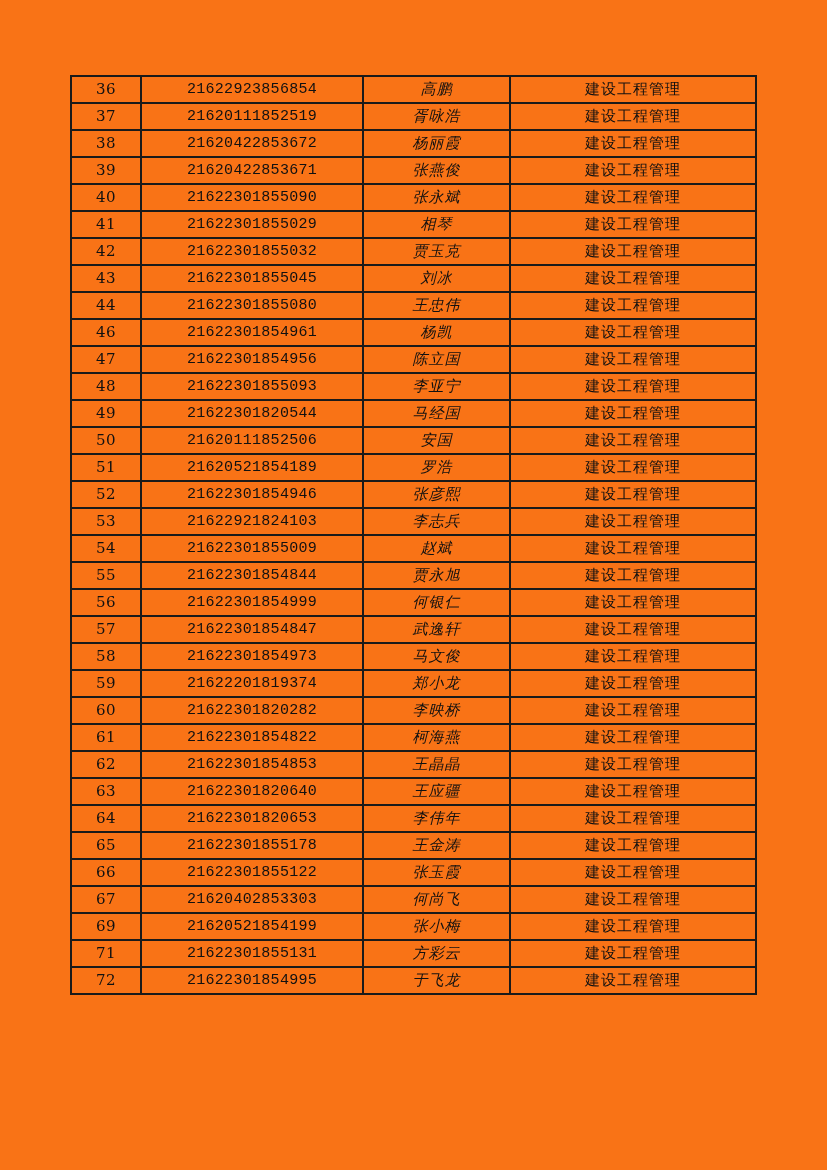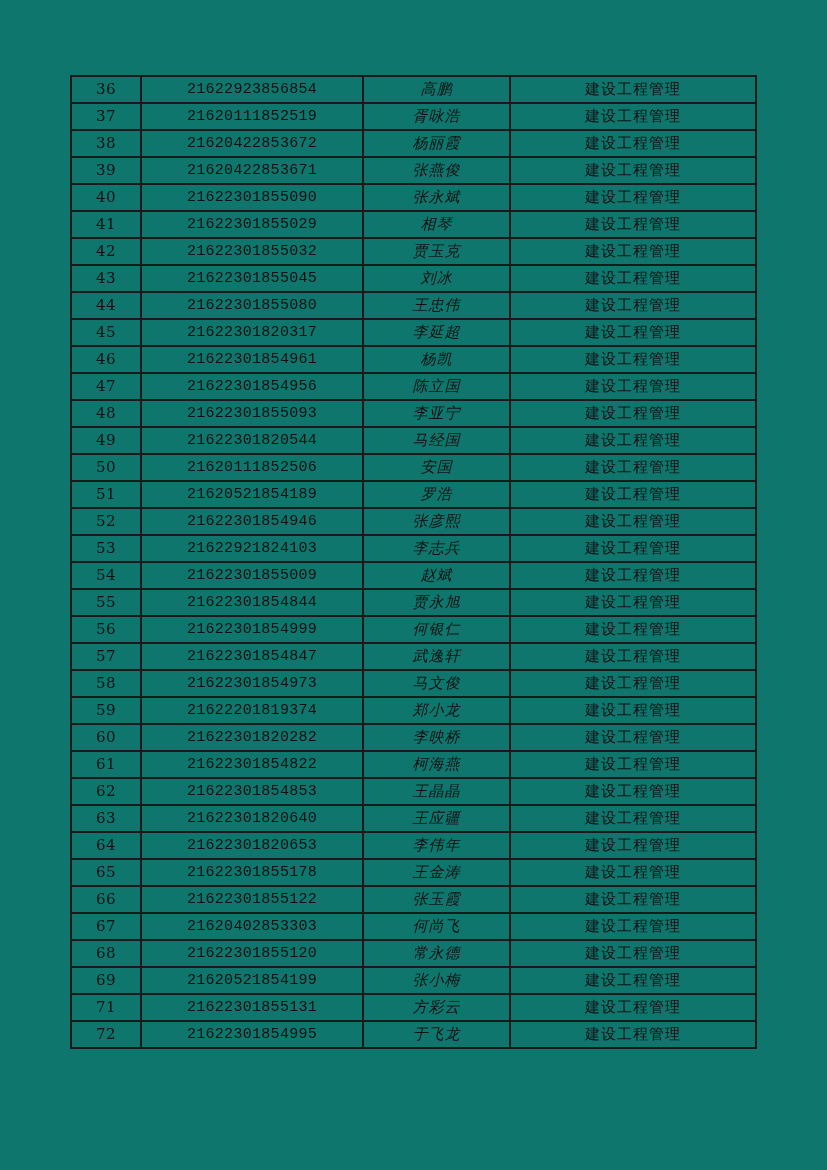--- a/index.html
+++ b/index.html
@@ -10,21 +10,21 @@
   body {
     width: 827px;
     height: 1170px;
     font-family: "DejaVu Serif", "Liberation Serif", serif;
     color: #111111;
   }
   .page {
     position: relative;
     width: 827px;
     height: 1170px;
-    background: #0f766e;
+    background: #f97316;
     overflow: hidden;
   }
   table.roster {
     position: absolute;
     left: 70px;
     top: 75px;
     width: 685px;
     border-collapse: collapse;
     table-layout: fixed;
   }
@@ -105,26 +105,20 @@
           <td class="cell-name">刘冰</td>
           <td class="cell-major">建设工程管理</td>
         </tr>
         <tr>
           <td class="cell-no">44</td>
           <td class="cell-id">21622301855080</td>
           <td class="cell-name">王忠伟</td>
           <td class="cell-major">建设工程管理</td>
         </tr>
         <tr>
-          <td class="cell-no">45</td>
-          <td class="cell-id">21622301820317</td>
-          <td class="cell-name">李延超</td>
-          <td class="cell-major">建设工程管理</td>
-        </tr>
-        <tr>
           <td class="cell-no">46</td>
           <td class="cell-id">21622301854961</td>
           <td class="cell-name">杨凯</td>
           <td class="cell-major">建设工程管理</td>
         </tr>
         <tr>
           <td class="cell-no">47</td>
           <td class="cell-id">21622301854956</td>
           <td class="cell-name">陈立国</td>
           <td class="cell-major">建设工程管理</td>
@@ -240,26 +234,20 @@
         <tr>
           <td class="cell-no">66</td>
           <td class="cell-id">21622301855122</td>
           <td class="cell-name">张玉霞</td>
           <td class="cell-major">建设工程管理</td>
         </tr>
         <tr>
           <td class="cell-no">67</td>
           <td class="cell-id">21620402853303</td>
           <td class="cell-name">何尚飞</td>
-          <td class="cell-major">建设工程管理</td>
-        </tr>
-        <tr>
-          <td class="cell-no">68</td>
-          <td class="cell-id">21622301855120</td>
-          <td class="cell-name">常永德</td>
           <td class="cell-major">建设工程管理</td>
         </tr>
         <tr>
           <td class="cell-no">69</td>
           <td class="cell-id">21620521854199</td>
           <td class="cell-name">张小梅</td>
           <td class="cell-major">建设工程管理</td>
         </tr>
         <tr>
           <td class="cell-no">71</td>

